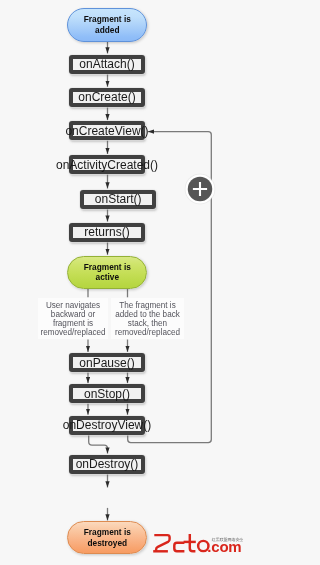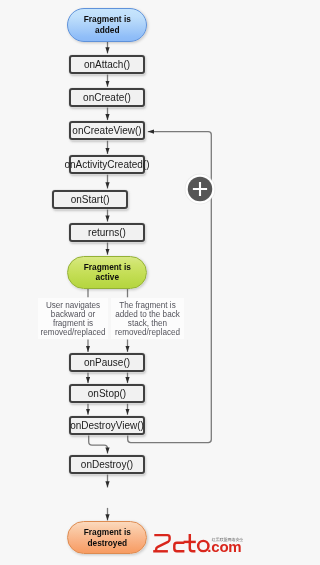--- a/index.html
+++ b/index.html
@@ -1,20 +1,20 @@
 <!DOCTYPE html>
 <html><head>
 <meta charset="utf-8">
 <style>
   html,body{margin:0;padding:0;}
   body{width:291px;height:565px;background:#f7f7f7;font-family:"Liberation Sans",sans-serif;overflow:hidden;}
   #stage{position:relative;width:291px;height:565px;}
   svg.edges{position:absolute;left:0;top:0;width:291px;height:565px;}
   .node{position:absolute;box-sizing:border-box;display:flex;align-items:center;justify-content:center;text-align:center;white-space:pre-line;}
-  .rect{background:#f1f1f1;border:2px solid #404040;border-radius:3px;color:#1a1a1a;font-size:10px;
+  .rect{background:#f1f1f1;border:4px solid #404040;border-radius:3px;color:#1a1a1a;font-size:12px;
         box-shadow:0 0 0 0.6px #e3e3e3, 1px 1.4px 2.2px rgba(90,90,90,0.30);}
   .term{border-radius:17px;font-weight:bold;font-size:8.3px;line-height:10.5px;color:#0d0d0d;
         box-shadow:1px 1px 3px rgba(0,0,0,0.2);}
   .term.blue{background:linear-gradient(to bottom,#c7e5fc 0%,#bfdffb 25%,#a6cdf9 60%,#8fbdf8 88%,#8cbaf7 100%);border:1px solid #5f92da;}
   .term.green{background:linear-gradient(to bottom,#d8e884 0%,#cfe46c 22%,#c4de55 55%,#b9d845 85%,#b5d53f 100%);border:1px solid #93b135;}
   .term.orange{background:linear-gradient(to bottom,#fbd9bd 0%,#fac8a3 25%,#f9b285 60%,#f8a26c 88%,#f79c62 100%);border:1px solid #dd8b50;}
   .note{position:absolute;background:#fcfcfc;color:#54545c;font-size:8.15px;line-height:9px;text-align:center;
         display:flex;align-items:center;justify-content:center;box-sizing:border-box;white-space:pre;}
   #plus{position:absolute;left:181.9px;top:171px;width:36px;height:36px;}
   #wm{position:absolute;left:152px;top:531px;width:100px;height:26px;color:#d9261c;}
@@ -77,21 +77,21 @@
     </svg>
     <span class="wm-tld">.com</span>
     <span class="wm-tag">红黑联盟网络安全</span>
   </div>
 <div class="node term blue" style="left: 67.3px; top: 8px; width: 80px; height: 33.8px;">Fragment is
 added</div>
     <div class="node rect" style="left: 68.8px; top: 54.5px; width: 76.4px; height: 19.3px;">onAttach()</div>
     <div class="node rect" style="left: 68.8px; top: 87.8px; width: 76.4px; height: 19.3px;">onCreate()</div>
     <div class="node rect" style="left: 68.8px; top: 121.2px; width: 76.4px; height: 19.3px;">onCreateView()</div>
     <div class="node rect" style="left: 68.8px; top: 155px; width: 76.4px; height: 19.3px;">onActivityCreated()</div>
-    <div class="node rect" style="left: 52px; top: 189.5px; width: 76.4px; height: 19.3px; text-align: center;">onStart()</div>
+    <div class="node rect" style="left: 80px; top: 189.5px; width: 76.4px; height: 19.3px; text-align: center;">onStart()</div>
     <div class="node rect" style="left: 68.8px; top: 222.6px; width: 76.4px; height: 19.3px;">returns()</div>
     <div class="node term green" style="left: 67.3px; top: 255.8px; width: 80px; height: 33.3px;">Fragment is
 active</div>
     <div class="node rect" style="left: 68.8px; top: 352.9px; width: 76.4px; height: 19.3px;">onPause()</div>
     <div class="node rect" style="left: 68.8px; top: 384.2px; width: 76.4px; height: 19.3px;">onStop()</div>
     <div class="node rect" style="left: 68.8px; top: 415.8px; width: 76.4px; height: 19.3px;">onDestroyView()</div>
     <div class="node rect" style="left: 68.8px; top: 454.6px; width: 76.4px; height: 19.3px;">onDestroy()</div>
     <div class="node term orange" style="left: 67.3px; top: 521.4px; width: 80px; height: 32.8px;">Fragment is
 destroyed</div>
     <div class="note" style="left: 37.8px; top: 298.3px; width: 70.4px; height: 41.2px;">User navigates

